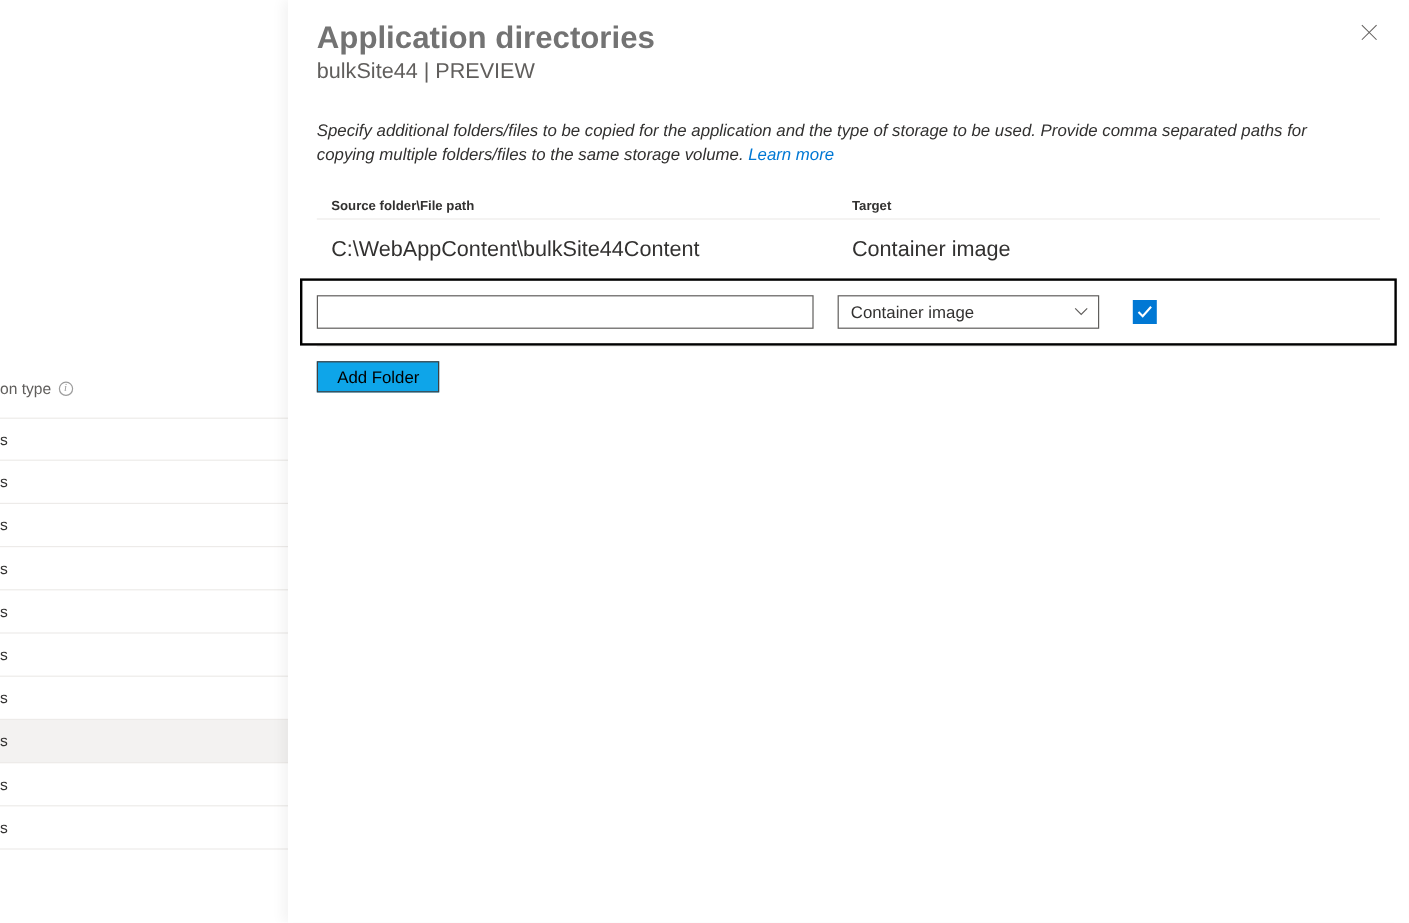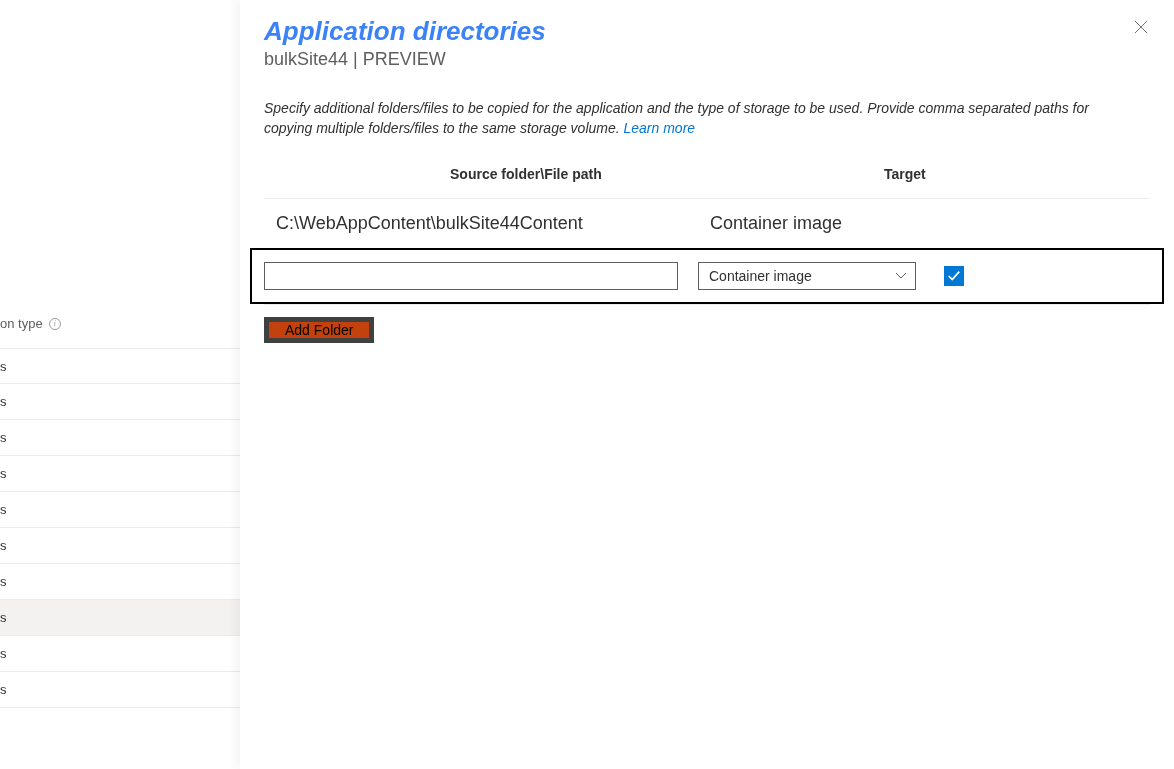--- a/index.html
+++ b/index.html
@@ -78,22 +78,21 @@
       box-shadow: -4px 0 10px rgba(0,0,0,0.05);
       padding: 16px 24px 24px 24px;
     }
 
     .blade-header {
       position: relative;
     }
     .blade-title {
       font-size: 26px;
       font-weight: 600;
-      color: #3b82f6;
-      font-style: italic;
+      color: #737373;
     }
     .blade-sub {
       margin-top: 2px;
       font-size: 18px;
       color: #605e5c;
     }
     .close-btn {
       position: absolute;
       top: 4px;
       right: 0;
@@ -120,24 +119,23 @@
 
     
     .tbl {
       margin-top: 28px;
       width: 100%;
     }
     .tbl-header {
       display: flex;
       align-items: center;
       border-bottom: 1px solid #edebe9;
-      padding: 0 12px 16px 12px;
+      padding: 0 12px 4px 12px;
       font-weight: 600;
-      font-size: 14px;
-      justify-content: center;
+      font-size: 11px;
     }
     .col-source { width: 434px; }
     .col-target { width: 246px; }
     .col-shared { width: 80px; }
 
     .tbl-row {
       display: flex;
       align-items: center;
       padding: 14px 12px;
       font-size: 18px;
@@ -193,22 +191,22 @@
 
     .row-divider {
       border-bottom: 1px solid #edebe9;
       margin-right: 0;
     }
 
     .add-folder-btn {
       margin-top: 12px;
       height: 26px;
       padding: 0 16px;
-      border: 5px solid #404040;
-      background: #c2410c;
+      border: 1px solid #404040;
+      background: #0ea5e9;
       font-family: inherit;
       font-size: 14px;
       cursor: pointer;
     }
   </style>
 </head>
 <body>
 
 <div class="left-panel">
   <div class="left-label">

